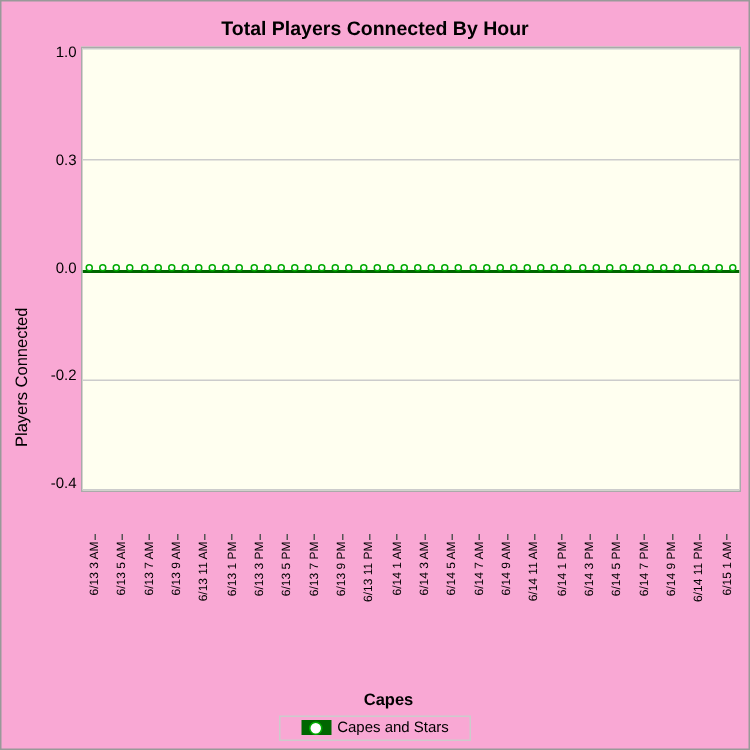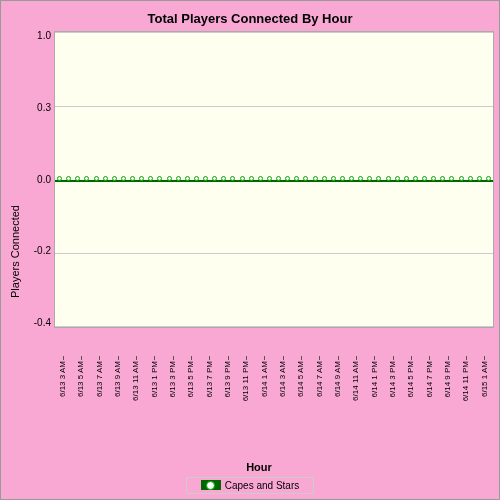--- a/index.html
+++ b/index.html
@@ -363,21 +363,21 @@
             <div class="x-tick">
               <div class="x-tick-mark"></div>
               <div class="x-tick-text">6/14 11 PM</div>
             </div>
             <div class="x-tick">
               <div class="x-tick-mark"></div>
               <div class="x-tick-text">6/15 1 AM</div>
             </div>
           </div>
       </div>
-      <div class="x-axis-label">Hour</div>
+      <div class="x-axis-label">Capes</div>
     </div>
   </div>
 
   <div class="legend-area">
     <div class="legend-icon"></div>
     <span class="legend-label">Capes and Stars</span>
   </div>
 </div>
 
 </body></html>

